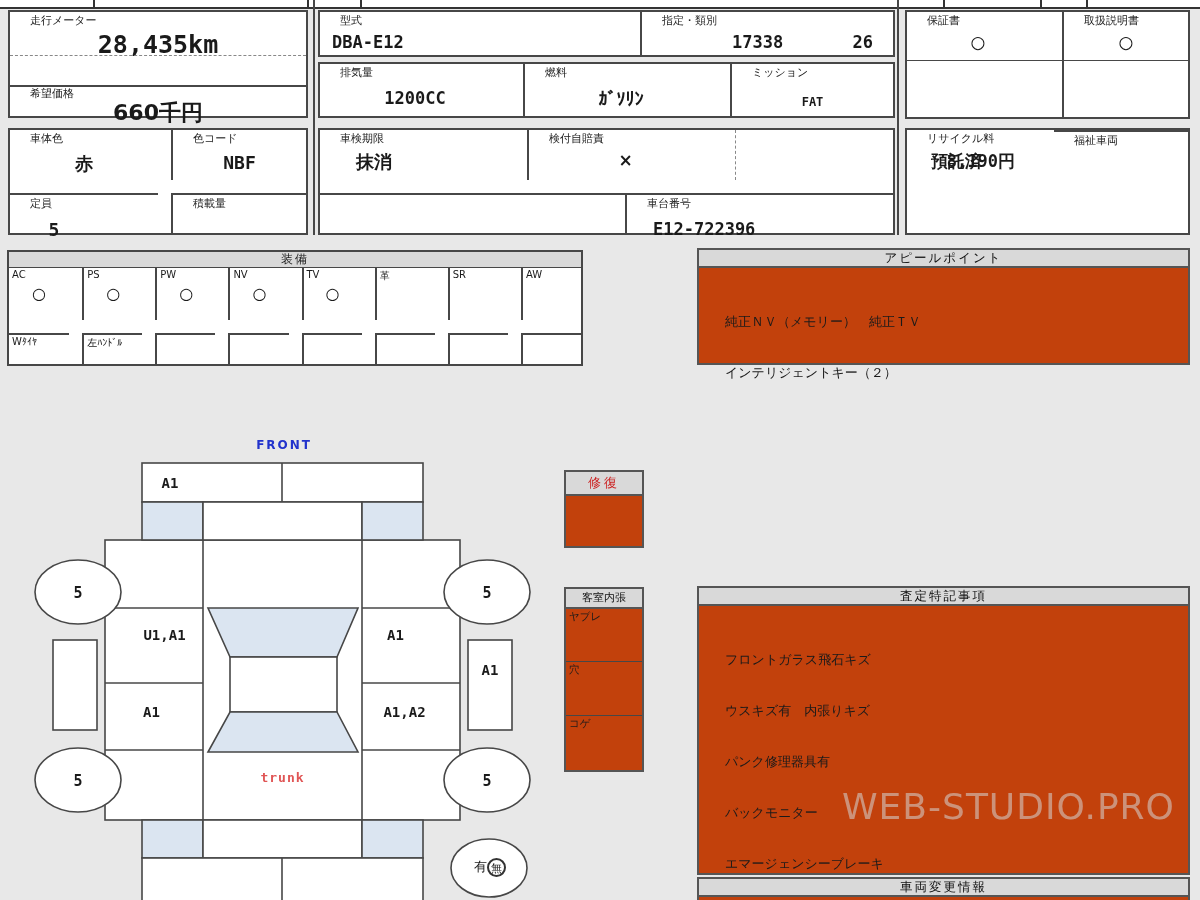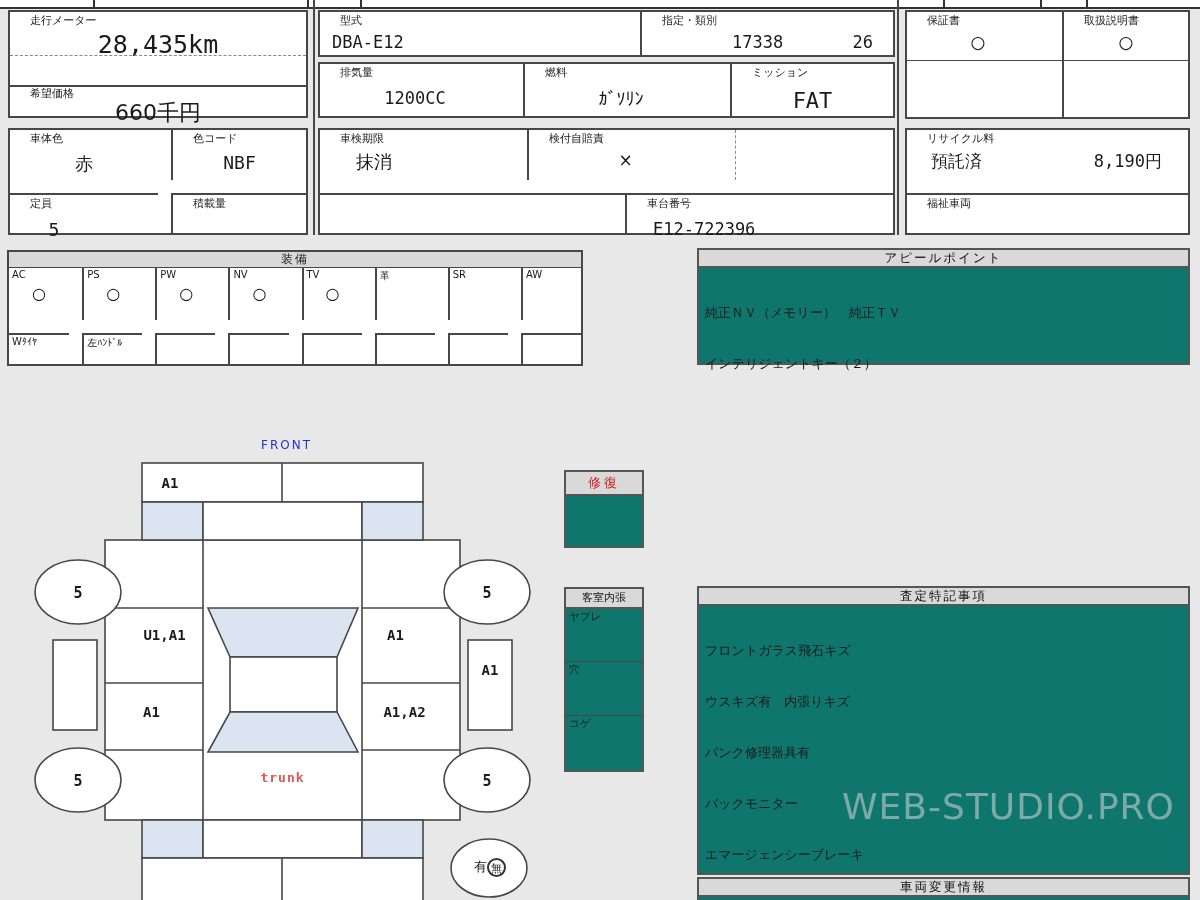--- a/index.html
+++ b/index.html
@@ -2,34 +2,34 @@
 <html><head>
 <meta charset="utf-8">
 <style>
   html,body{margin:0;padding:0;}
   .page{position:relative;width:1200px;height:900px;background:#e8e8e8;overflow:hidden;
         font-family:"DejaVu Sans",sans-serif;color:#1a1a1a;}
   .abs{position:absolute;}
   .box{position:absolute;background:#fff;border:2px solid #474747;box-sizing:border-box;}
   .lbl{position:absolute;left:20px;top:1px;font-size:11px;white-space:nowrap;color:#222;}
   .mono{font-family:"DejaVu Sans Mono","DejaVu Sans",monospace;}
-  .bold{font-weight:normal;}
+  .bold{font-weight:bold;}
   .cv{position:absolute;left:0;right:0;text-align:center;white-space:nowrap;}
   .hline{position:absolute;left:0;right:0;height:0;border-top:2px solid #474747;}
   .hdash{position:absolute;left:0;right:0;height:0;border-top:1px dashed #888;}
   .grid{display:grid;width:100%;height:100%;gap:13px;}
   .cell{position:relative;box-sizing:border-box;}
   .bl{border-left:2px solid #474747;}
   .bt{border-top:2px solid #474747;}
   .bdash{border-left:1px dashed #888;}
-  .panel{position:absolute;background:#0f766e;border:2px solid #555;box-sizing:border-box;}
+  .panel{position:absolute;background:#c2410c;border:2px solid #555;box-sizing:border-box;}
   .phead{height:16px;background:#d9d9d9;border-bottom:2px solid #555;text-align:center;
          font-size:12.5px;line-height:15px;letter-spacing:2px;color:#111;}
   .phead.red{color:#cc2222;}
-  .pbody{position:relative;padding:2px 6px;font-size:13px;line-height:17px;white-space:pre-wrap;}
+  .pbody{position:relative;padding:11px 6px;font-size:13px;line-height:17px;white-space:pre-wrap;margin-left:20px;}
   .topstrip{position:absolute;left:0;top:0;width:1200px;height:7px;background:#fff;border-bottom:2px solid #333;}
   .tsv{position:absolute;top:0;width:2px;height:7px;background:#333;}
   .vlong{position:absolute;width:2px;background:#474747;}
   .eqhead{height:15px;background:#d9d9d9;border-bottom:1px solid #474747;text-align:center;
           font-size:12px;line-height:14px;letter-spacing:2px;}
   .eq-label{position:absolute;left:3px;top:1px;font-size:10px;}
   .eq-mark{position:absolute;left:0;right:0;top:16px;text-align:center;font-size:16px;}
   .dmark{position:absolute;text-align:center;font-size:14px;font-weight:bold;
          font-family:"DejaVu Sans Mono","DejaVu Sans",monospace;white-space:nowrap;}
   .maru{display:inline-block;width:19px;height:19px;line-height:17px;border:2px solid #333;
@@ -102,21 +102,21 @@
       <div class="cell">
         <div class="lbl">排気量</div>
         <div class="cv mono bold" style="top:24px;font-size:17px">1200CC</div>
       </div>
       <div class="cell bl">
         <div class="lbl">燃料</div>
         <div class="cv bold" style="top:24px;font-size:18px">ｶﾞｿﾘﾝ</div>
       </div>
       <div class="cell bl">
         <div class="lbl">ミッション</div>
-        <div class="cv mono bold" style="top:24px;font-size:22px">FAT</div>
+        <div class="cv mono bold" style="top:31px;font-size:12px">FAT</div>
       </div>
     </div>
   </div>
 
   <div class="box" style="left:318px;top:128px;width:577px;height:107px">
     <div class="grid" style="grid-template-rows:50px 1fr;grid-template-columns:1fr">
       <div class="cell">
         <div class="grid" style="grid-template-columns:194px 195px 1fr;height:100%">
           <div class="cell">
             <div class="lbl">車検期限</div>
@@ -149,21 +149,21 @@
       </div>
       <div class="cell bl">
         <div class="lbl">取扱説明書</div>
         <div class="cv" style="top:20px;font-size:17px">○</div>
       </div>
     </div>
     <div class="hline" style="top:48px;border-top-width:1.5px"></div>
   </div>
 
   <div class="box" style="left:905px;top:128px;width:285px;height:107px">
-    <div class="grid" style="grid-template-rows:50px 1fr;grid-template-columns:1fr">
+    <div class="grid" style="grid-template-rows:50px 1fr;grid-template-columns:1fr 1fr">
       <div class="cell">
         <div class="lbl">リサイクル料</div>
         <div class="abs bold" style="left:24px;top:20px;font-size:17px">預託済</div>
         <div class="abs mono bold" style="right:26px;top:20px;font-size:17px">8,190円</div>
       </div>
       <div class="cell bt">
         <div class="lbl">福祉車両</div>
       </div>
     </div>
   </div>

